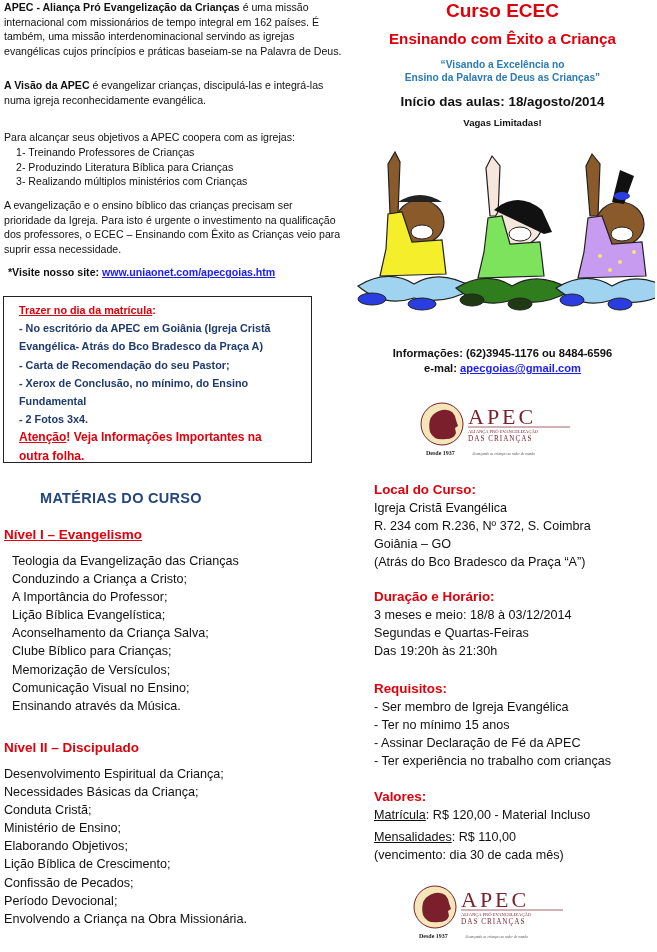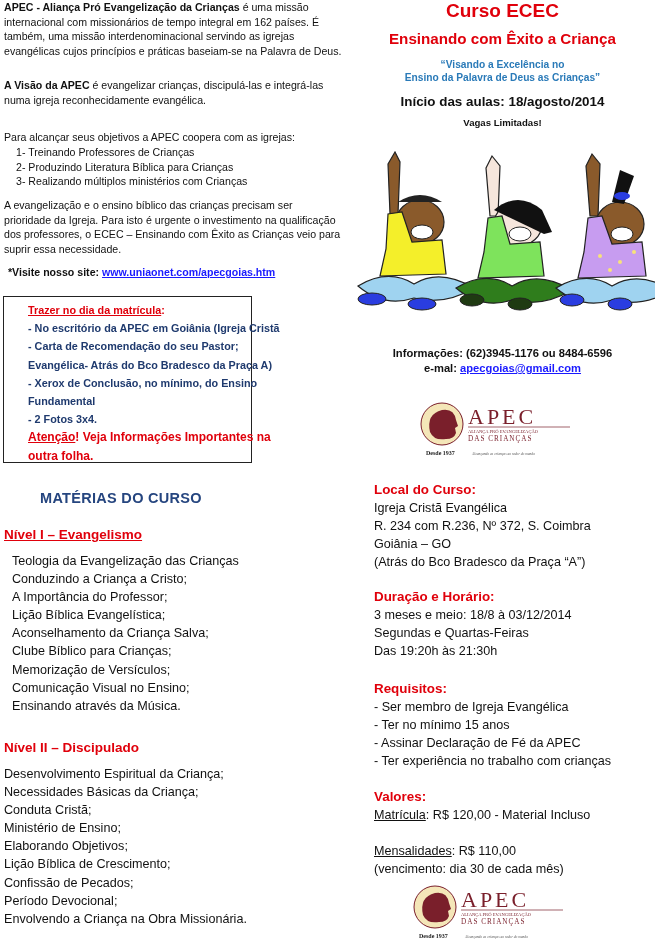--- a/index.html
+++ b/index.html
@@ -5,21 +5,21 @@
   html, body { margin:0; padding:0; background:#ffffff; }
   body { width:657px; height:952px; position:relative; overflow:hidden; font-family:"Liberation Sans", sans-serif; color:#111; }
   .col-left { position:absolute; left:4px; top:0; width:338px; }
   .col-right { position:absolute; left:350px; top:0; width:305px; }
   .p { font-size:10.6px; line-height:14.6px; margin:0; }
   .b { font-weight:bold; }
   .ol { margin:0; padding-left:12px; font-size:10.6px; line-height:14.6px; }
   .ol div { white-space:nowrap; }
   .site { font-size:10.6px; font-weight:bold; margin-left:4px; }
   .site a { color:#1a1aff; text-decoration:underline; }
-  .box { position:absolute; left:3px; top:296px; width:249px; height:167px; border:1.5px solid #222; padding:4px 24px; box-sizing:border-box; }
+  .box { position:absolute; left:3px; top:296px; width:309px; height:167px; border:1.5px solid #222; padding:4px 15px; box-sizing:border-box; }
   .box .ln { font-size:10.8px; line-height:18.2px; font-weight:bold; color:#1f3a6e; white-space:nowrap; }
   .box .red { color:#e0000b; }
   .box .u { text-decoration:underline; }
   .mat-title { position:absolute; left:40px; top:490px; font-size:14.5px; font-weight:bold; color:#25457f; letter-spacing:0.3px; }
   .nivel { font-size:13.5px; font-weight:bold; color:#e0000b; }
   .list { font-size:12.6px; line-height:18.1px; }
   .n1 { position:absolute; left:4px; top:527px;text-decoration:underline; }
   .n1list { position:absolute; left:12px; top:552px; }
   .n2 { position:absolute; left:4px; top:740px; }
   .n2list { position:absolute; left:4px; top:765px; }
@@ -51,22 +51,22 @@
     <div>2-  Produzindo Literatura Bíblica para Crianças</div>
     <div>3-  Realizando múltiplos ministérios com Crianças</div>
   </div>
   <p class="p" style="position:absolute;top:198px;width:338px;">A evangelização e o ensino bíblico das crianças precisam ser prioridade da Igreja. Para isto é urgente o investimento na qualificação dos professores, o ECEC – Ensinando com Êxito as Crianças veio para suprir essa necessidade.</p>
   <div class="site" style="position:absolute;top:266px;"><span>*Visite nosso site: </span><a href="#">www.uniaonet.com/apecgoias.htm</a></div>
 </div>
 
 <div class="box">
   <div class="ln red"><span class="u">Trazer no dia da matrícula</span><span>:</span></div>
   <div class="ln">- No escritório da APEC em Goiânia (Igreja Cristã</div>
+  <div class="ln">Evangélica- Atrás do Bco Bradesco da Praça A)</div>
   <div class="ln">- Carta de Recomendação do seu Pastor;</div>
-  <div class="ln">Evangélica- Atrás do Bco Bradesco da Praça A)</div>
   <div class="ln">- Xerox de Conclusão, no mínimo, do Ensino</div>
   <div class="ln">Fundamental</div>
   <div class="ln">- 2 Fotos 3x4.</div>
   <div class="ln red" style="font-size:12px;"><span class="u">Atenção</span><span>!  Veja Informações Importantes na</span></div>
   <div class="ln red" style="font-size:12px;">outra folha.</div>
 </div>
 
 <div class="mat-title">MATÉRIAS DO CURSO</div>
 
 <div class="nivel n1">Nível I – Evangelismo</div>
@@ -183,21 +183,21 @@
     <div class="rhead">Requisitos:</div>
     <div class="rtext">- Ser membro de Igreja Evangélica</div>
     <div class="rtext">- Ter no mínimo 15 anos</div>
     <div class="rtext">- Assinar Declaração de Fé da APEC</div>
     <div class="rtext">- Ter experiência no trabalho com crianças</div>
   </div>
 
   <div class="rs" style="top:788px;">
     <div class="rhead">Valores:</div>
     <div class="rtext"><span class="u">Matrícula</span><span>: R$ 120,00 - Material Incluso</span></div>
-    <div class="rtext" style="margin-top:18px;"><span class="u">Mensalidades</span><span>: R$ 110,00</span></div>
+    <div class="rtext" style="margin-top:4px;"><span class="u">Mensalidades</span><span>: R$ 110,00</span></div>
     <div class="rtext">(vencimento: dia 30 de cada mês)</div>
   </div>
 
   <div class="logo logo2">
     <svg width="160" height="60" viewBox="0 0 160 56">
       <circle cx="22" cy="22" r="21" fill="#f4e6b8" stroke="#7a1f2b" stroke-width="1"></circle>
       <path d="M10 30 q-4 -18 12 -22 q12 -2 14 10 l2 6 l-3 2 l1 5 q-2 6 -10 6 q-12 2 -16 -7 z" fill="#7a1f2b"></path>
       <text x="48" y="22" font-family="Liberation Serif, serif" font-size="22" fill="#7a1f2b" letter-spacing="3">APEC</text>
       <line x1="48" y1="25" x2="150" y2="25" stroke="#7a1f2b" stroke-width="0.7"></line>
       <text x="48" y="31" font-family="Liberation Serif, serif" font-size="4.6" fill="#7a1f2b">ALIANÇA PRÓ EVANGELIZAÇÃO</text>

